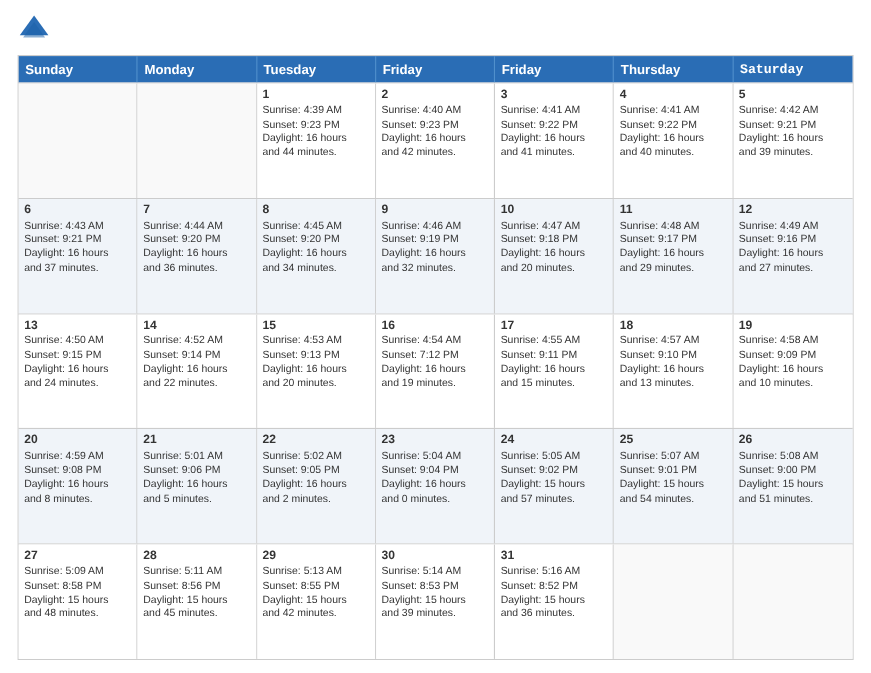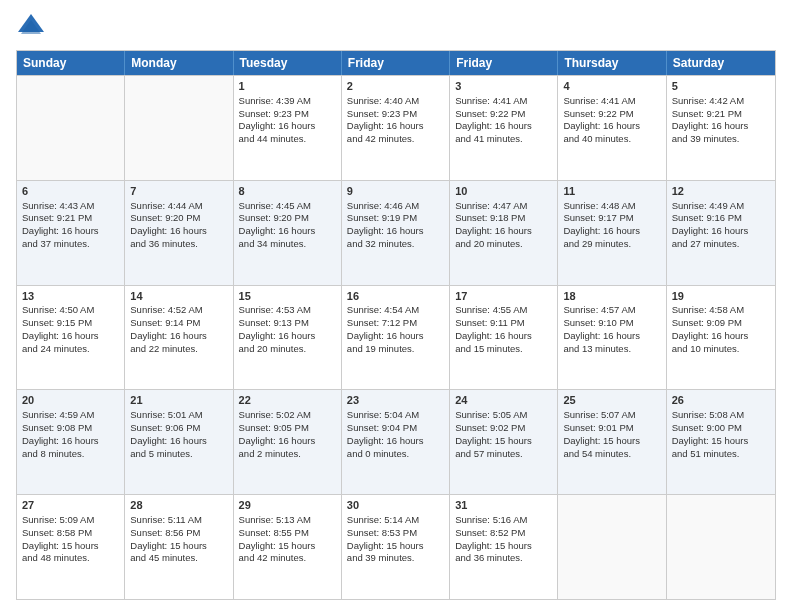--- a/index.html
+++ b/index.html
@@ -72,21 +72,21 @@
       background: #2a6db5;
     }
     .cal-header-cell {
       color: #fff;
       font-size: 12px;
       font-weight: bold;
       padding: 5px 6px;
       text-align: left;
       border-right: 1px solid #5090cc;
     }
-    .cal-header-cell:last-child { border-right: none; }
+    .cal-header-cell:last-child { border-right: none; font-family: Liberation Mono, monospace; }
     .cal-body {
       flex: 1;
       display: flex;
       flex-direction: column;
     }
     .cal-row {
       display: grid;
       grid-template-columns: repeat(7, 1fr);
       flex: 1;
       border-top: 1px solid #ccc;

